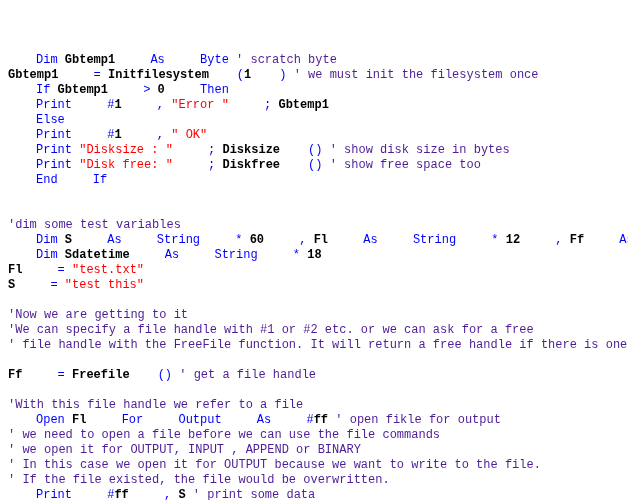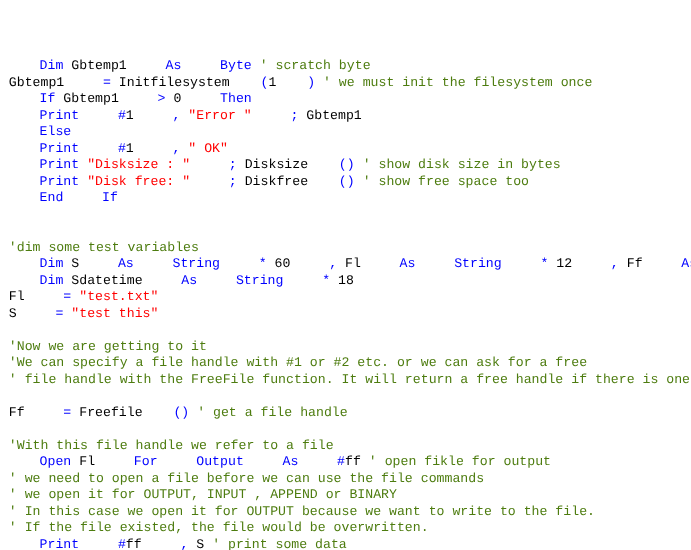--- a/index.html
+++ b/index.html
@@ -8,23 +8,23 @@
     font-family: "Courier New", monospace;
     font-size: 12px;
     line-height: 15px;
     background: #ffffff;
     color: #000000;
     white-space: pre;
     width: 628px;
     box-sizing: border-box;
   }
   .kw { color: #0000ff; margin-left: 28px; }   
-  .cm { color: #4d7c0f; text-align: center; }   
+  .cm { color: #4c1d95; text-align: center; }   
   .st { color: #ff0000; }   
-  .tx { color: #000000; }   
+  .tx { color: #000000; font-weight: bold; }   
 </style>
 </head>
 <body>
 
 
 <div id="code-block"><div><span class="kw">Dim</span><span class="tx"> Gbtemp1 </span><span class="kw">As</span><span class="tx"> </span><span class="kw">Byte</span><span class="tx"> </span><span class="cm">' scratch byte</span></div><div><span class="tx">Gbtemp1 </span><span class="kw">=</span><span class="tx"> Initfilesystem</span><span class="kw">(</span><span class="tx">1</span><span class="kw">)</span><span class="tx"> </span><span class="cm">' we must init the filesystem once</span></div><div><span class="kw">If</span><span class="tx"> Gbtemp1 </span><span class="kw">&gt;</span><span class="tx"> 0 </span><span class="kw">Then</span></div><div><span class="kw">Print</span><span class="tx"> </span><span class="kw">#</span><span class="tx">1 </span><span class="kw">,</span><span class="tx"> </span><span class="st">"Error "</span><span class="tx"> </span><span class="kw">;</span><span class="tx"> Gbtemp1</span></div><div><span class="kw">Else</span></div><div><span class="kw">Print</span><span class="tx"> </span><span class="kw">#</span><span class="tx">1 </span><span class="kw">,</span><span class="tx"> </span><span class="st">" OK"</span></div><div><span class="kw">Print</span><span class="tx"> </span><span class="st">"Disksize : "</span><span class="tx"> </span><span class="kw">;</span><span class="tx"> Disksize</span><span class="kw">()</span><span class="tx"> </span><span class="cm">' show disk size in bytes</span></div><div><span class="kw">Print</span><span class="tx"> </span><span class="st">"Disk free: "</span><span class="tx"> </span><span class="kw">;</span><span class="tx"> Diskfree</span><span class="kw">()</span><span class="tx"> </span><span class="cm">' show free space too</span></div><div><span class="kw">End</span><span class="tx"> </span><span class="kw">If</span></div><div>&nbsp;</div><div>&nbsp;</div><div><span class="cm">'dim some test variables</span></div><div><span class="kw">Dim</span><span class="tx"> S </span><span class="kw">As</span><span class="tx"> </span><span class="kw">String</span><span class="tx"> </span><span class="kw">*</span><span class="tx"> 60 </span><span class="kw">,</span><span class="tx"> Fl </span><span class="kw">As</span><span class="tx"> </span><span class="kw">String</span><span class="tx"> </span><span class="kw">*</span><span class="tx"> 12 </span><span class="kw">,</span><span class="tx"> Ff </span><span class="kw">As</span><span class="tx"> </span><span class="kw">Byte</span></div><div><span class="kw">Dim</span><span class="tx"> Sdatetime </span><span class="kw">As</span><span class="tx"> </span><span class="kw">String</span><span class="tx"> </span><span class="kw">*</span><span class="tx"> 18</span></div><div><span class="tx">Fl </span><span class="kw">=</span><span class="tx"> </span><span class="st">"test.txt"</span></div><div><span class="tx">S </span><span class="kw">=</span><span class="tx"> </span><span class="st">"test this"</span></div><div>&nbsp;</div><div><span class="cm">'Now we are getting to it</span></div><div><span class="cm">'We can specify a file handle with #1 or #2 etc. or we can ask for a free</span></div><div><span class="cm">' file handle with the FreeFile function. It will return a free handle if there is one.</span></div><div>&nbsp;</div><div><span class="tx">Ff </span><span class="kw">=</span><span class="tx"> Freefile</span><span class="kw">()</span><span class="tx"> </span><span class="cm">' get a file handle</span></div><div>&nbsp;</div><div><span class="cm">'With this file handle we refer to a file</span></div><div><span class="kw">Open</span><span class="tx"> Fl </span><span class="kw">For</span><span class="tx"> </span><span class="kw">Output</span><span class="tx"> </span><span class="kw">As</span><span class="tx"> </span><span class="kw">#</span><span class="tx">ff </span><span class="cm">' open fikle for output</span></div><div><span class="cm">' we need to open a file before we can use the file commands</span></div><div><span class="cm">' we open it for OUTPUT, INPUT , APPEND or BINARY</span></div><div><span class="cm">' In this case we open it for OUTPUT because we want to write to the file.</span></div><div><span class="cm">' If the file existed, the file would be overwritten.</span></div><div><span class="kw">Print</span><span class="tx"> </span><span class="kw">#</span><span class="tx">ff </span><span class="kw">,</span><span class="tx"> S </span><span class="cm">' print some data</span></div></div>
 
 
 
 </body></html>

